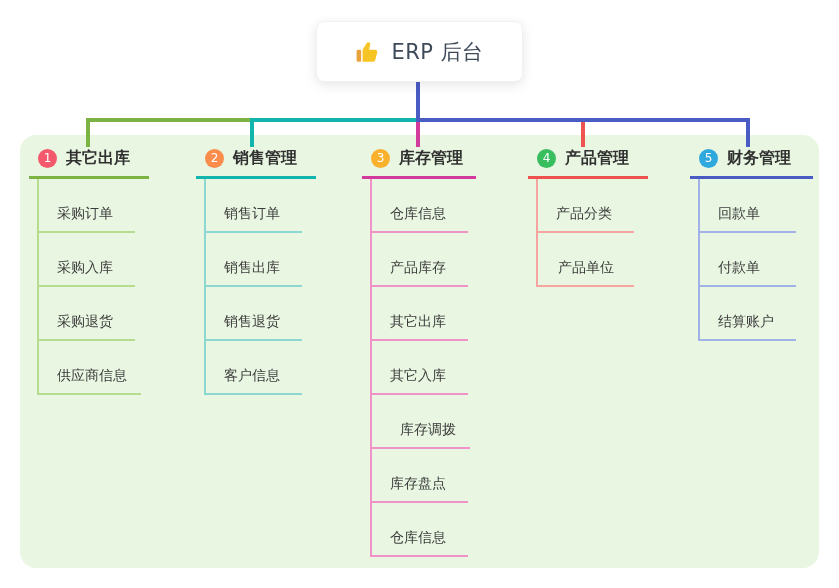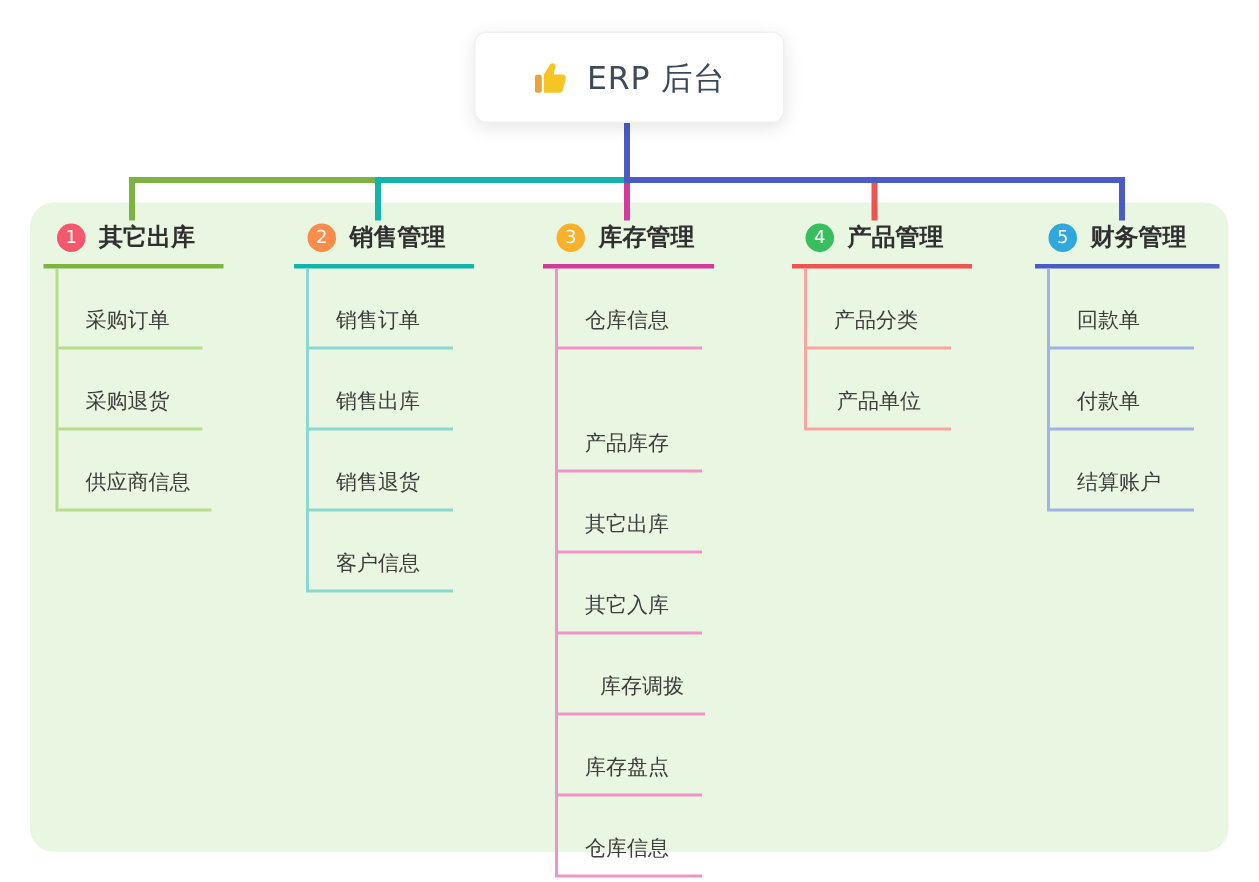--- a/index.html
+++ b/index.html
@@ -82,20 +82,21 @@
   </div>
 
   <div id="branches">
       <div class="branch-col" style="left: 29px;">
         <div class="branch-title" style="width: 120px; border-bottom: 3px solid rgb(124, 179, 66);">
           <span class="badge" style="background: rgb(244, 88, 109);">1</span>
           <span class="branch-label">其它出库</span>
         </div>
         <div class="children" style="border-left: 2px solid rgb(183, 220, 141);">
           <div class="child" style="border-bottom: 2px solid rgb(183, 220, 141);">采购订单</div>
+          <div class="child" style="border-bottom: 2px solid rgb(183, 220, 141);">采购入库</div>
           <div class="child" style="border-bottom: 2px solid rgb(183, 220, 141);">采购退货</div>
           <div class="child" style="border-bottom: 2px solid rgb(183, 220, 141);">供应商信息</div>
         </div>
       </div>
       <div class="branch-col" style="left: 196px;">
         <div class="branch-title" style="width: 120px; border-bottom: 3px solid rgb(18, 181, 171);">
           <span class="badge" style="background: rgb(251, 140, 76);">2</span>
           <span class="branch-label">销售管理</span>
         </div>
         <div class="children" style="border-left: 2px solid rgb(139, 216, 209);">
@@ -105,21 +106,21 @@
           <div class="child" style="border-bottom: 2px solid rgb(139, 216, 209);">客户信息</div>
         </div>
       </div>
       <div class="branch-col" style="left: 362px;">
         <div class="branch-title" style="width: 114px; border-bottom: 3px solid rgb(210, 59, 156);">
           <span class="badge" style="background: rgb(248, 176, 45);">3</span>
           <span class="branch-label">库存管理</span>
         </div>
         <div class="children" style="border-left: 2px solid rgb(241, 147, 200);">
           <div class="child" style="border-bottom: 2px solid rgb(241, 147, 200);">仓库信息</div>
-          <div class="child" style="border-bottom: 2px solid rgb(241, 147, 200); margin-top: 28px;">产品库存</div>
+          <div class="child" style="border-bottom: 2px solid rgb(241, 147, 200);">产品库存</div>
           <div class="child" style="border-bottom: 2px solid rgb(241, 147, 200);">其它出库</div>
           <div class="child" style="border-bottom: 2px solid rgb(241, 147, 200);">其它入库</div>
           <div class="child" style="border-bottom: 2px solid rgb(241, 147, 200); padding-left: 28px;">库存调拨</div>
           <div class="child" style="border-bottom: 2px solid rgb(241, 147, 200);">库存盘点</div>
           <div class="child" style="border-bottom: 2px solid rgb(241, 147, 200);">仓库信息</div>
         </div>
       </div>
       <div class="branch-col" style="left: 528px;">
         <div class="branch-title" style="width: 120px; border-bottom: 3px solid rgb(239, 83, 80);">
           <span class="badge" style="background: rgb(56, 189, 95);">4</span>

